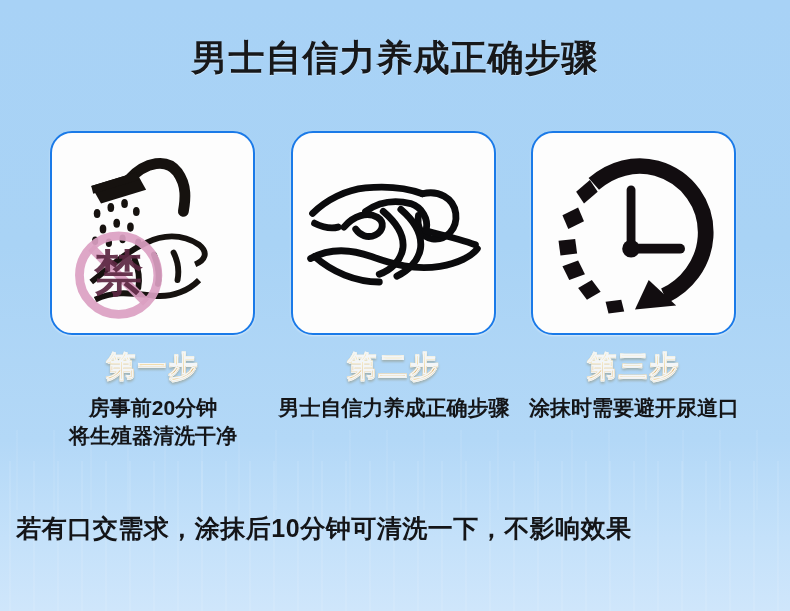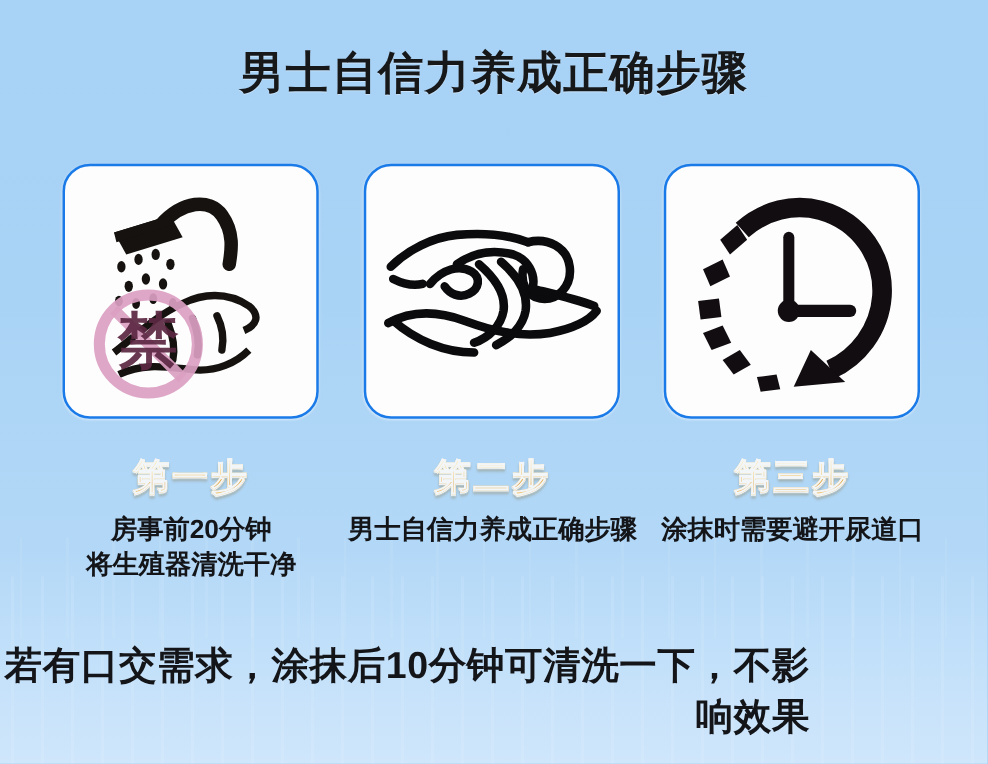--- a/index.html
+++ b/index.html
@@ -46,40 +46,40 @@
     background:#fdfdfd;border:2px solid #1a7ae8;border-radius:22px;
     box-sizing:border-box;
     box-shadow:0 1px 2px rgba(255,255,255,.5);
   }
   .card.c1{left:50px;}
   .card.c2{left:291px;}
   .card.c3{left:531px;}
   .card svg{display:block;width:100%;height:100%;}
 
   .steps{position:absolute;top:350px;left:0;width:790px;height:140px;}
-  .step{position:absolute;top:0;width:240px;text-align:center;margin-top:16px;}
+  .step{position:absolute;top:0;width:240px;text-align:center;}
   .step.s1{left:33px;}
   .step.s2{left:274px;}
   .step.s3{left:514px;}
   .step-label{
     font-size:29px;font-weight:bold;line-height:1.15;
     background:linear-gradient(180deg,#fff7e0 0%,#f6c85c 38%,#e09a28 62%,#f8dda0 100%);
     -webkit-background-clip:text;background-clip:text;color:transparent;
     -webkit-text-stroke:0.6px #f3f6f8;
     filter:drop-shadow(0 1px 0 rgba(255,255,255,.85)) drop-shadow(0 2px 1px rgba(120,90,20,.30));
     letter-spacing:2px;
   }
   .step-desc{
     margin-top:11px;font-size:21px;font-weight:bold;color:#141518;
     line-height:1.33;letter-spacing:0px;
   }
 
   .footer{
-    position:absolute;top:512px;left:0;width:648px;text-align:right;
-    font-size:30px;font-weight:bold;color:#141518;letter-spacing:.5px;
+    position:absolute;top:512px;left:0;width:648px;text-align:center;
+    font-size:25px;font-weight:bold;color:#141518;letter-spacing:.5px;
   }
 </style>
 </head>
 <body>
 
 <div class="poster">
 
   <div class="texture"></div>
   <div class="texture2"></div>
 

